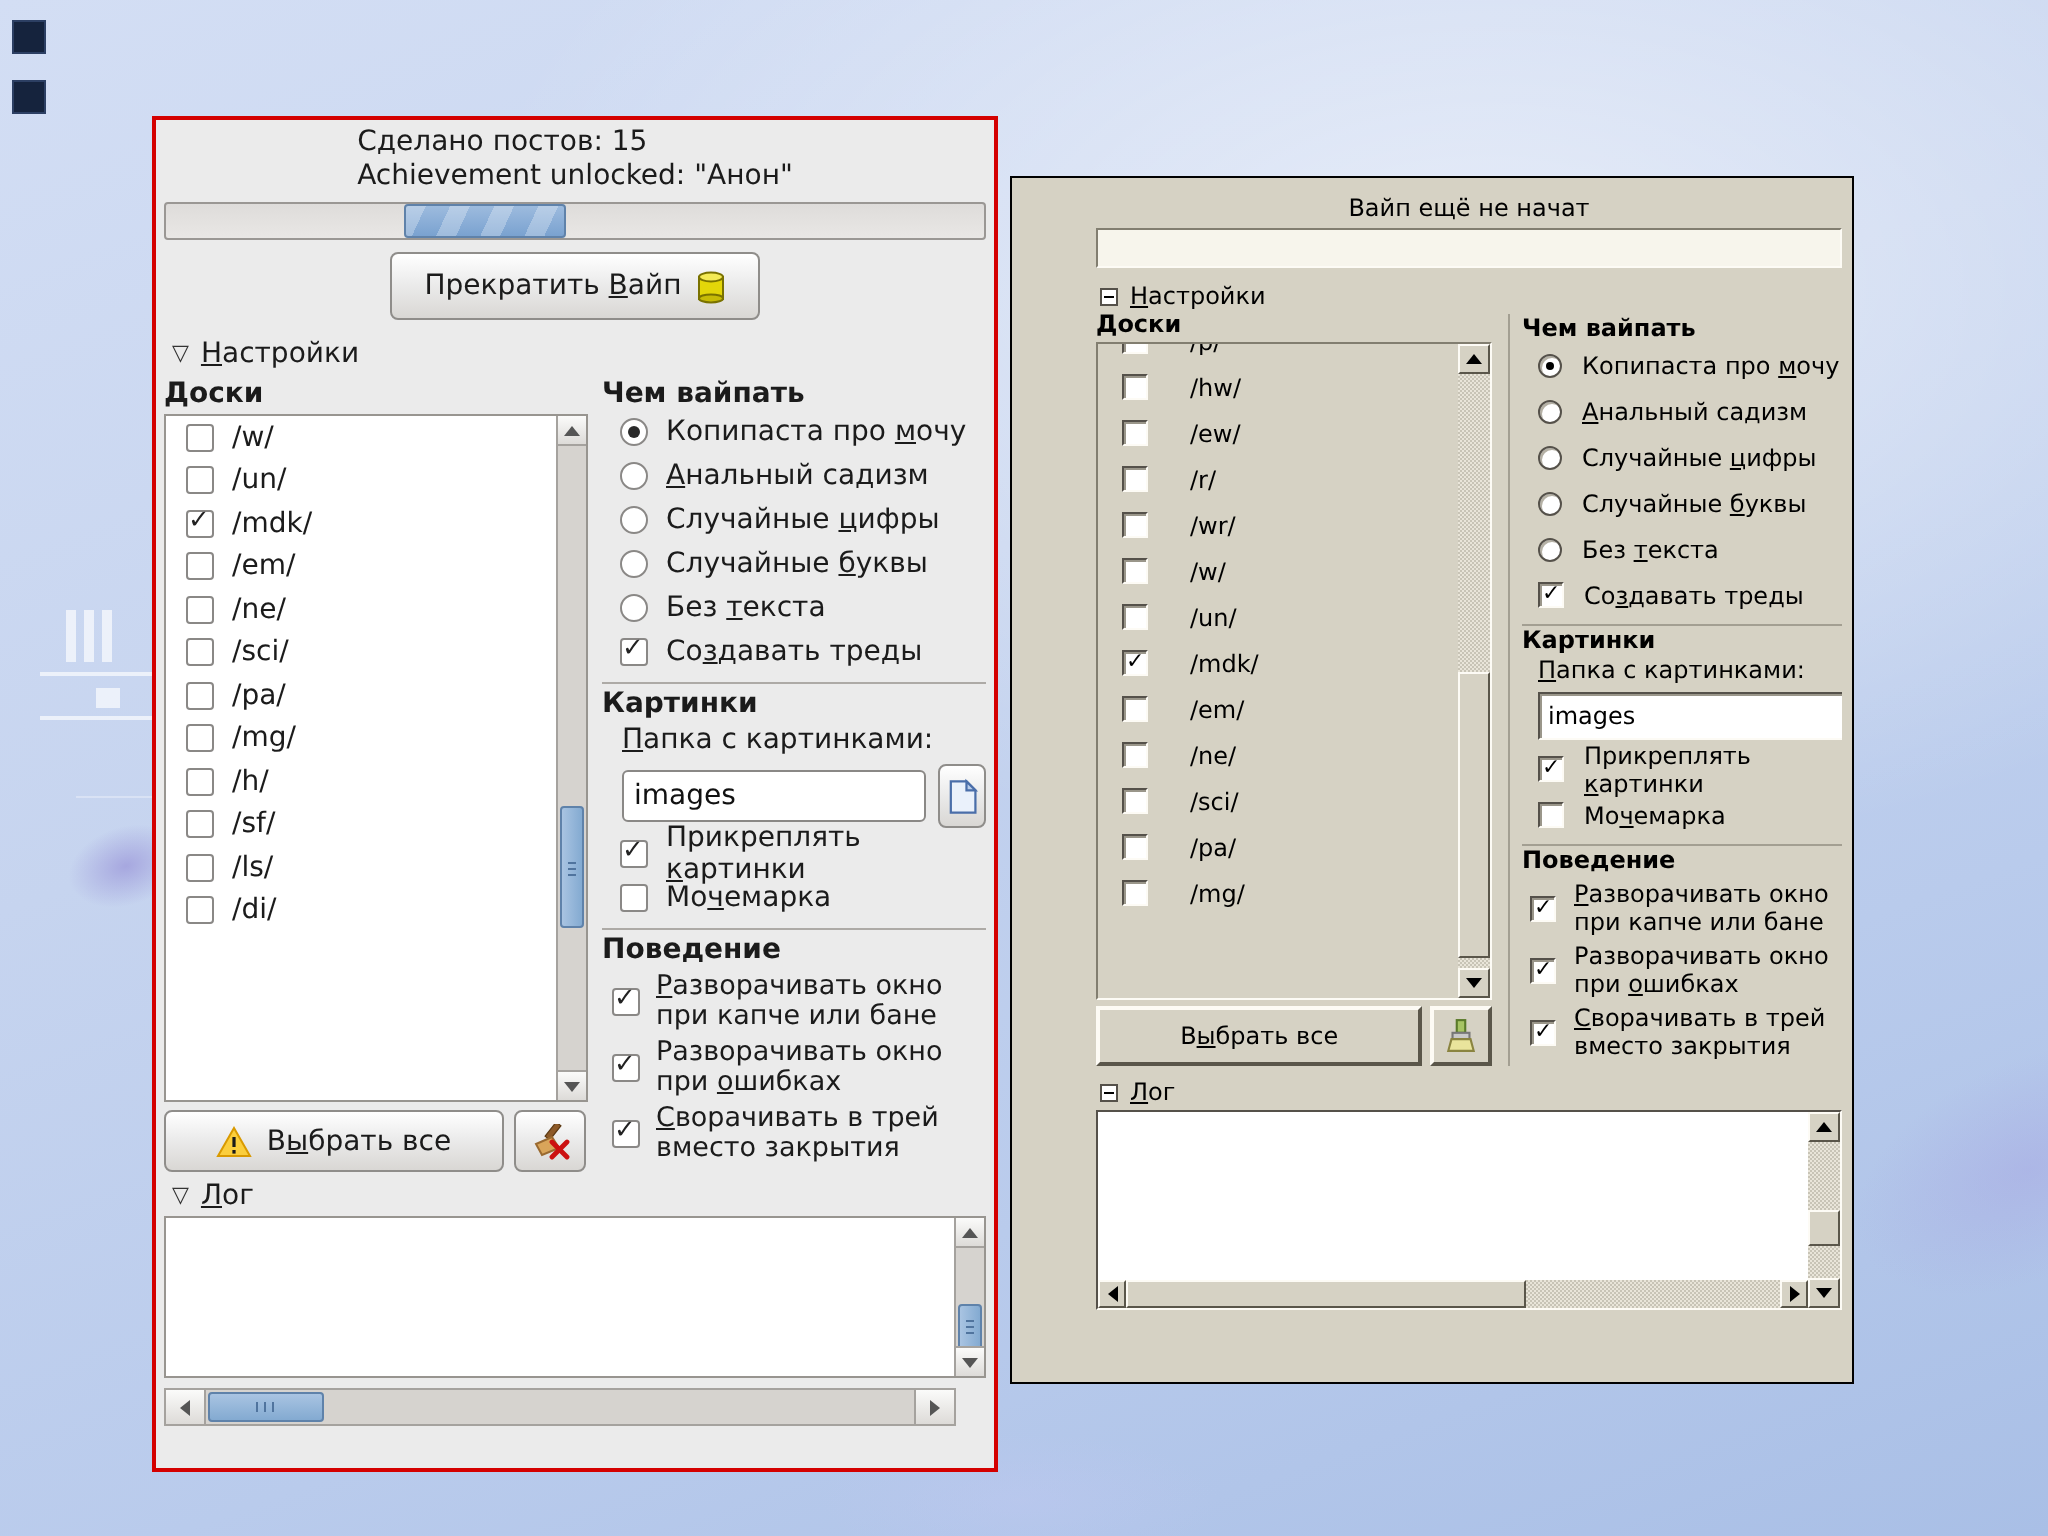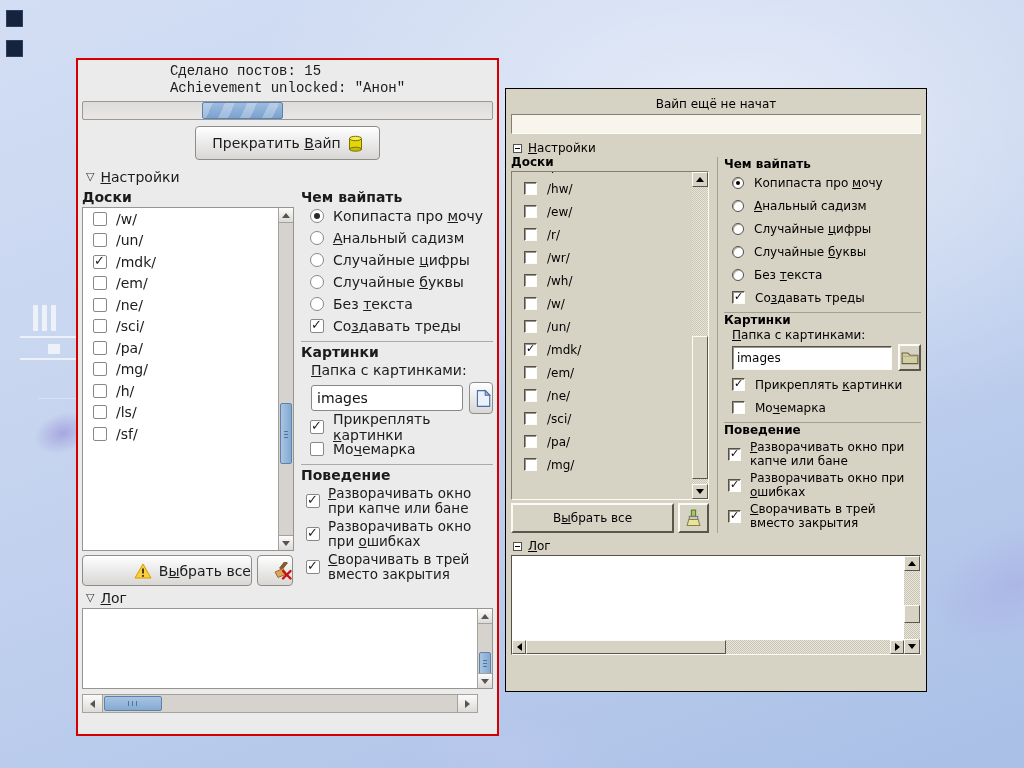--- a/index.html
+++ b/index.html
@@ -33,30 +33,30 @@
   .dicon.one { left:6px; top:10px; } .dicon.two { left:6px; top:40px; }
 
   
   u { text-decoration:underline; }
   .icon svg { display:block; }
   .tri { width:0; height:0; display:inline-block; }
 
   
   .gtk { position:absolute; left:76px; top:58px; width:423px; height:678px;
     background:#ebebeb; border:2px solid #d40000; color:#1b1b1b; font-size:14px; }
-  .gtk .status-wrap { margin-top:3px; text-align:center;font-family:Liberation Mono, monospace; }
+  .gtk .status-wrap { margin-top:3px; text-align:center; }
   .gtk .status-block { display:inline-block; text-align:left; line-height:17px; }
   .gtk .gprogress { position:relative; margin:4px 4px 0 4px; height:19px;
     background:linear-gradient(#dedcda,#e9e7e5); border:1px solid #9a9794; border-radius:2px; overflow:hidden; }
   .gtk .gchunk { position:absolute; top:0; bottom:0;
     background:repeating-linear-gradient(115deg, rgba(255,255,255,.28) 0 9px, rgba(255,255,255,0) 9px 20px),
                linear-gradient(#9dbbde,#7aa2d0);
     border:1px solid #5f82aa; border-radius:2px; }
   .gtk .center-row { margin-top:6px; text-align:center; }
-  .gbtn { display:inline-flex; align-items:center; justify-content:flex-end; gap:7px;
+  .gbtn { display:inline-flex; align-items:center; justify-content:center; gap:7px;
     font:14px "DejaVu Sans", sans-serif; color:#1b1b1b;
     background:linear-gradient(#ffffff,#ececec 45%,#d9d7d4); border:1px solid #8f8d8a; border-radius:4px; cursor:default; }
   .gtk .stop-btn { height:34px; padding:0 16px; }
   .gtk .expander { display:flex; align-items:center; gap:6px; margin:9px 0 0 8px; height:16px; }
   .gtk .exp-tri { font-size:11px; color:#333; line-height:14px; }
   .gtk .cols { display:flex; gap:7px; padding:0 4px; margin-top:2px; height:397px; }
   .gtk .col-left { width:212px; }
   .gtk .col-right { flex:1; overflow:hidden; }
   .sect-title { font-weight:bold; height:16px; margin-top:2px; }
   .gtk .glist { position:relative; background:#fff; border:1px solid #989590; overflow:hidden; }
@@ -103,40 +103,40 @@
     background:linear-gradient(#fbfbfa,#dddbd8); }
   .gtk-hsb .sb-btn.l { left:0; border-right:1px solid #a5a29e; }
   .gtk-hsb .sb-btn.r { right:0; border-left:1px solid #a5a29e; }
   .gtk-hsb .sb-thumb { position:absolute; left:21px; top:1px; bottom:1px; width:58px;
     border:1px solid #5f82aa; border-radius:2px; background:linear-gradient(#a9c4e2,#83aad1); }
   .gtk-hsb .sb-thumb::after { content:""; position:absolute; top:4px; bottom:4px; left:50%; width:10px; margin-left:-5px;
     background:repeating-linear-gradient(90deg,#50749e 0 1px, transparent 1px 4px); }
 
   
   .classic { position:absolute; left:505px; top:88px; width:422px; height:604px;
-    background:#d6d2c4; border:1px solid #000; color:#000; font-size:12px; }
+    background:#d6d2c4; border:1px solid #000; color:#000; font-size:12px;padding-left:37px; }
   .classic .title-label { margin-top:8px; text-align:center; height:14px; }
   .classic .cprogress { margin:3px 5px 0 5px; height:20px; background:#f7f5ec;
     border:1px solid; border-color:#827e70 #fdfbf5 #fdfbf5 #827e70; }
   .classic .center-row { margin-top:5px; text-align:center; }
   .cbtn { display:inline-flex; align-items:center; justify-content:center; gap:6px;
     font:12px "DejaVu Sans", sans-serif; color:#000; background:#d6d2c4;
     border:2px solid; border-color:#fdfbf5 #5a564a #5a564a #fdfbf5; cursor:default; }
   .classic .start-btn { height:36px; padding:0 14px; outline:2px solid #000; outline-offset:0; margin-top:1px; }
   .classic .expander { display:flex; align-items:center; gap:6px; margin:7px 0 0 7px; height:14px; }
   .classic .expbox { width:9px; height:9px; background:#fff; border:1px solid #55514a; position:relative; flex:none; }
   .classic .expbox::after { content:""; position:absolute; left:1px; right:1px; top:3px; height:1px; background:#000; }
   .classic .cols { display:flex; gap:8px; padding:0 5px; margin-top:0px; height:378px; }
   .classic .col-left { width:198px; }
   .classic .col-right { flex:1; overflow:hidden; border-left:1px solid #a39f92; padding-left:6px; margin-top:2px; }
   .classic .sect-title { font-size:12px; height:14px; margin-top:0; }
   .classic .clist { position:relative; margin-top:2px; height:329px; background:#d6d2c4;
     border:1px solid; border-color:#827e70 #fdfbf5 #fdfbf5 #827e70; overflow:hidden; }
   .classic .rows { position:absolute; left:0; top:0; right:16px; bottom:0; overflow:hidden; }
-  .classic .board-row { display:flex; align-items:flex-start; height:23px; padding-left:12px; gap:10px; }
+  .classic .board-row { display:flex; align-items:center; height:23px; padding-left:12px; gap:21px; }
   .classic .board-row.clipped { margin-top:-13px; }
   .classic .cb { width:13px; height:13px; background:#fff; position:relative; flex:none;
     border:1px solid; border-color:#55514a #fdfbf5 #fdfbf5 #55514a; box-shadow:inset 1px 1px 0 #9a968a; }
   .classic .cb.checked::after { content:"✓"; position:absolute; left:1px; top:-2px; font-size:11px; font-weight:bold; color:#000; }
   .classic .radio { width:12px; height:12px; background:#fff; border-radius:50%; position:relative; flex:none;
     border:1px solid #55514a; box-shadow:inset 1px 1px 0 #b5b1a5; }
   .classic .radio.selected::after { content:""; position:absolute; left:3px; top:3px; width:4px; height:4px; border-radius:50%; background:#000; }
   .csb-v { position:absolute; top:0; right:0; bottom:0; width:16px;
     background:repeating-conic-gradient(#e9e5d9 0% 25%, #c8c4b6 0% 50%) 0 0/2px 2px; }
   .csb-v .sb-btn { position:absolute; left:0; right:0; height:15px; background:#d6d2c4;
@@ -253,25 +253,29 @@
               <div class="board-row">
                 <span class="cb"></span>
                 <span>/mg/</span>
               </div>
               <div class="board-row">
                 <span class="cb"></span>
                 <span>/h/</span>
               </div>
               <div class="board-row">
                 <span class="cb"></span>
+                <span>/sf/</span>
+              </div>
+              <div class="board-row">
+                <span class="cb"></span>
                 <span>/ls/</span>
               </div>
               <div class="board-row">
                 <span class="cb"></span>
-                <span>/sf/</span>
+                <span>/di/</span>
               </div>
           </div>
           <div class="gtk-vsb">
             <div class="sb-btn top">
                 <i class="tri up"></i>
               </div>
             <div class="sb-thumb" style="top:57%;height:18%"></div>
             <div class="sb-btn bottom">
                 <i class="tri down"></i>
               </div>
@@ -425,24 +429,20 @@
               <div class="board-row">
                 <span class="cb"></span>
                 <span>/r/</span>
               </div>
               <div class="board-row">
                 <span class="cb"></span>
                 <span>/wr/</span>
               </div>
               <div class="board-row">
                 <span class="cb"></span>
-                <span>/wh/</span>
-              </div>
-              <div class="board-row">
-                <span class="cb"></span>
                 <span>/w/</span>
               </div>
               <div class="board-row">
                 <span class="cb"></span>
                 <span>/un/</span>
               </div>
               <div class="board-row">
                 <span class="cb checked"></span>
                 <span>/mdk/</span>
               </div>

